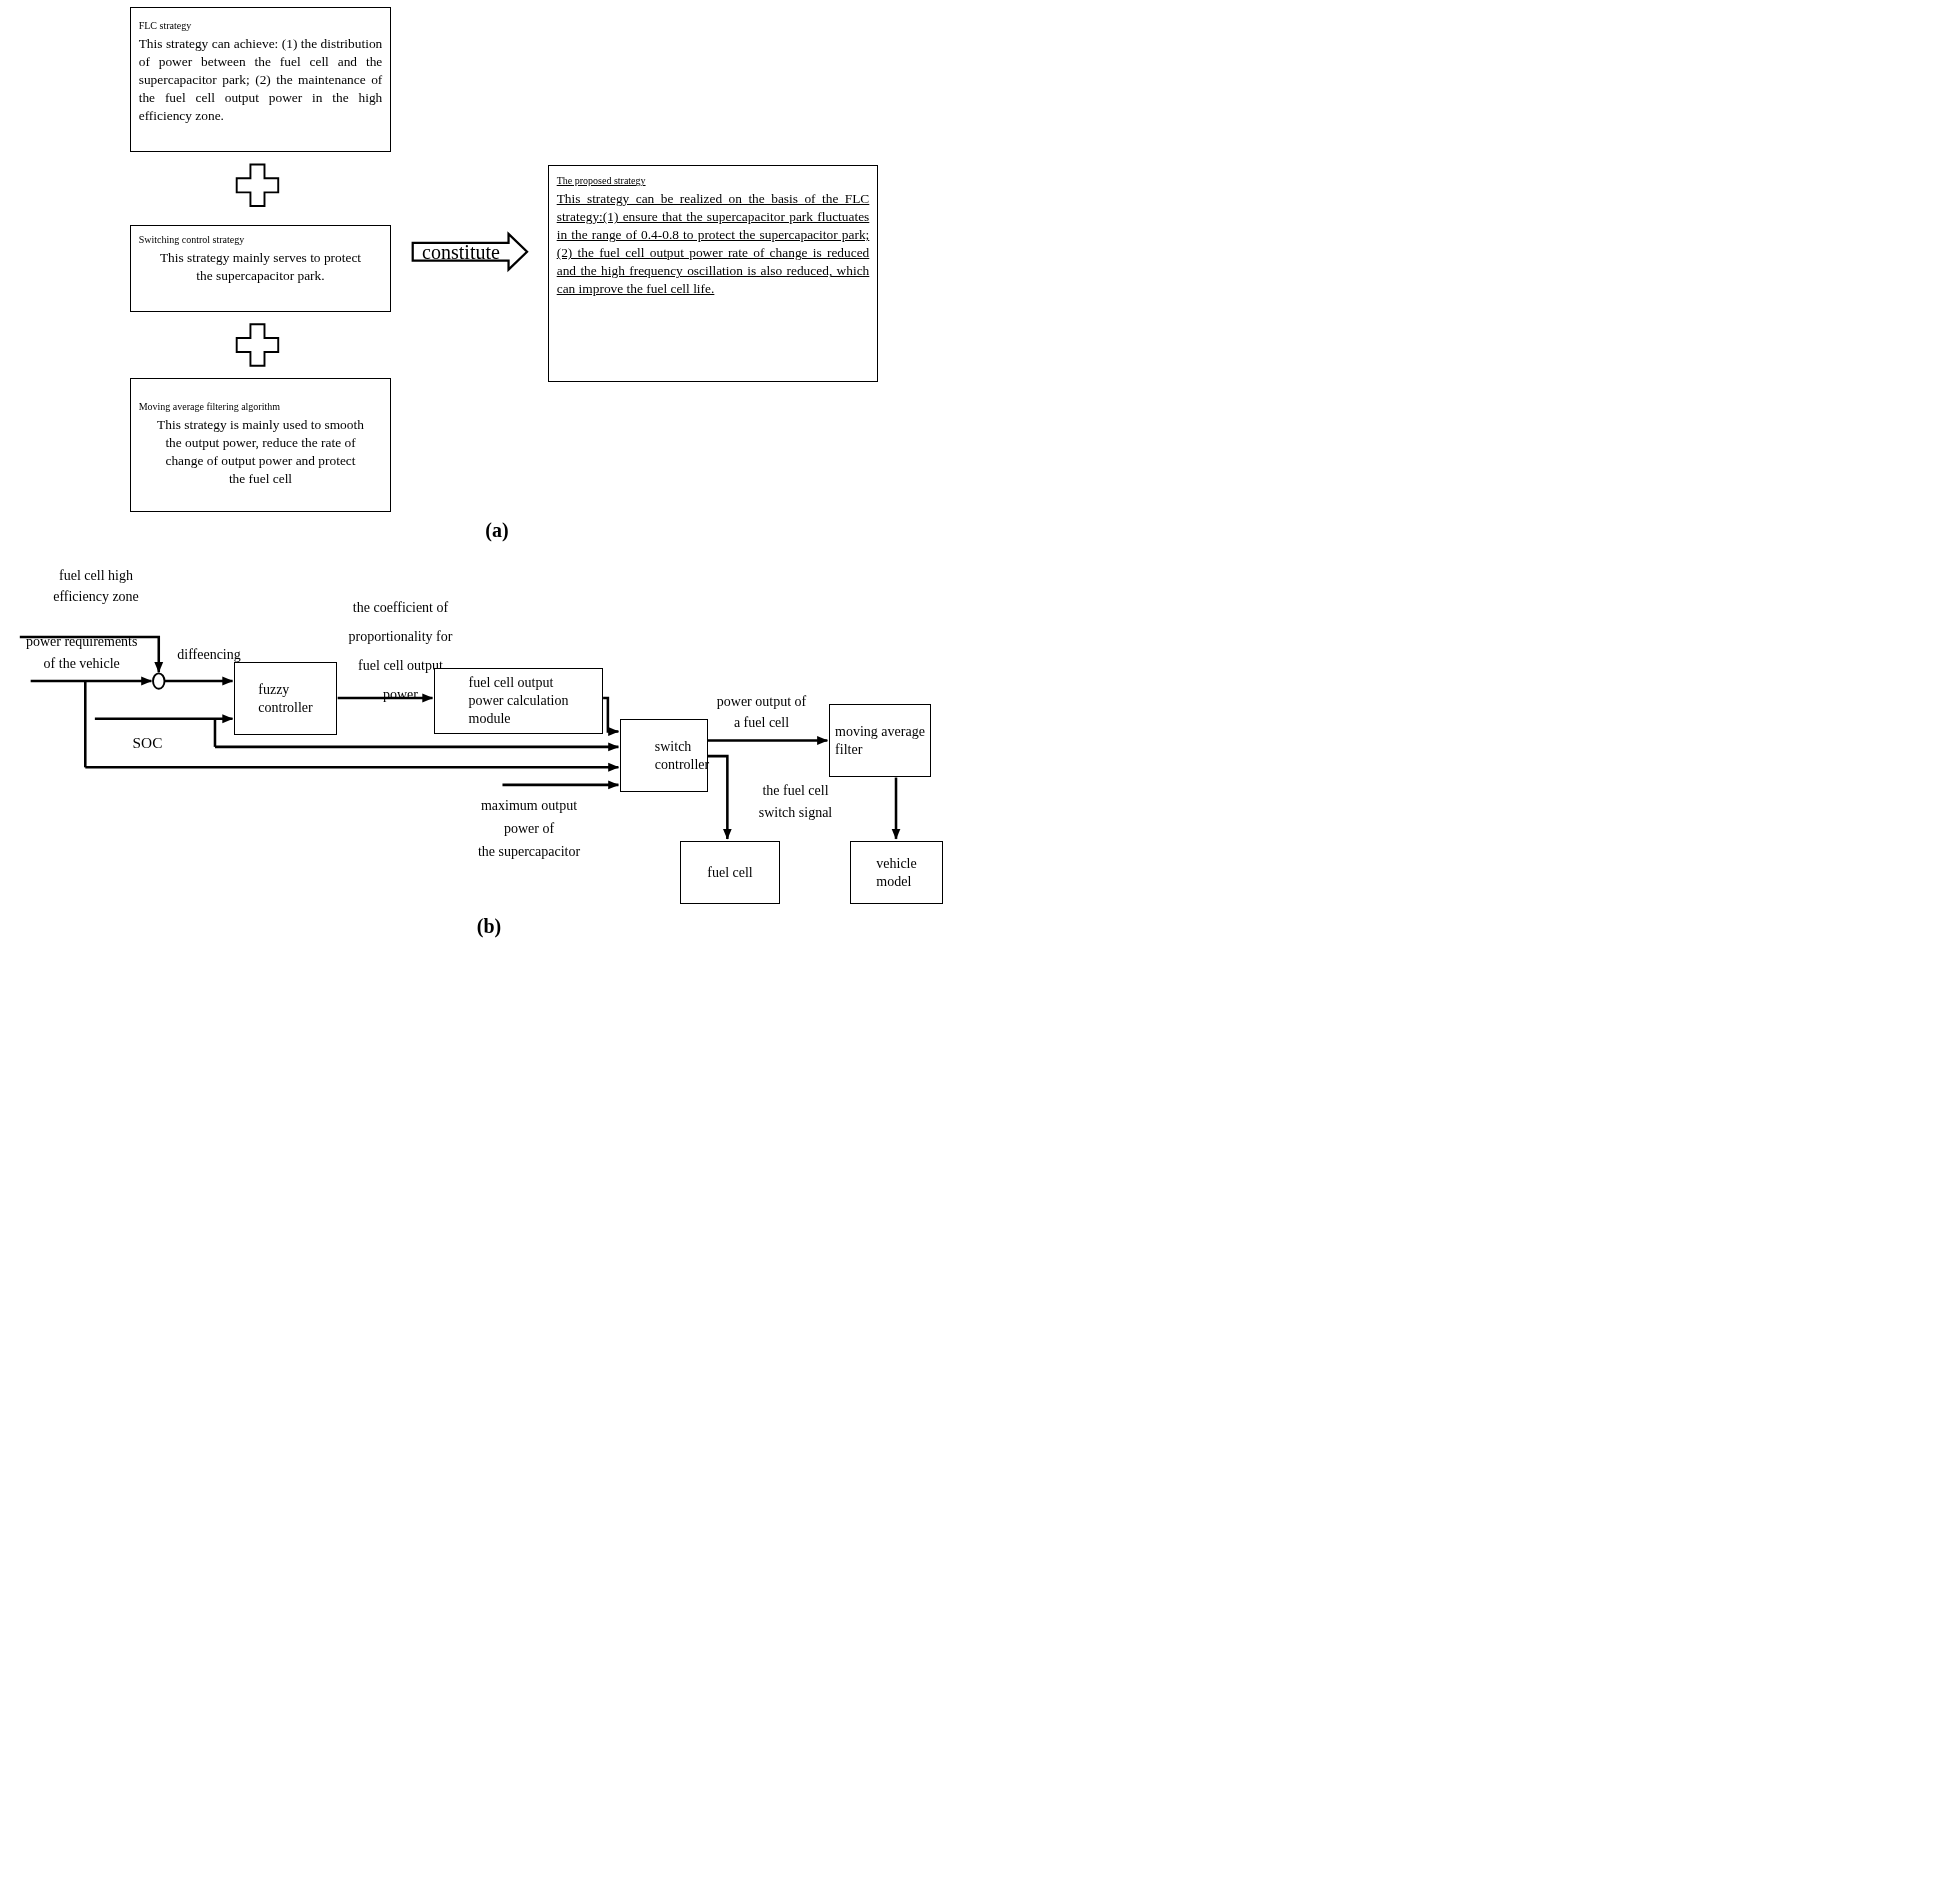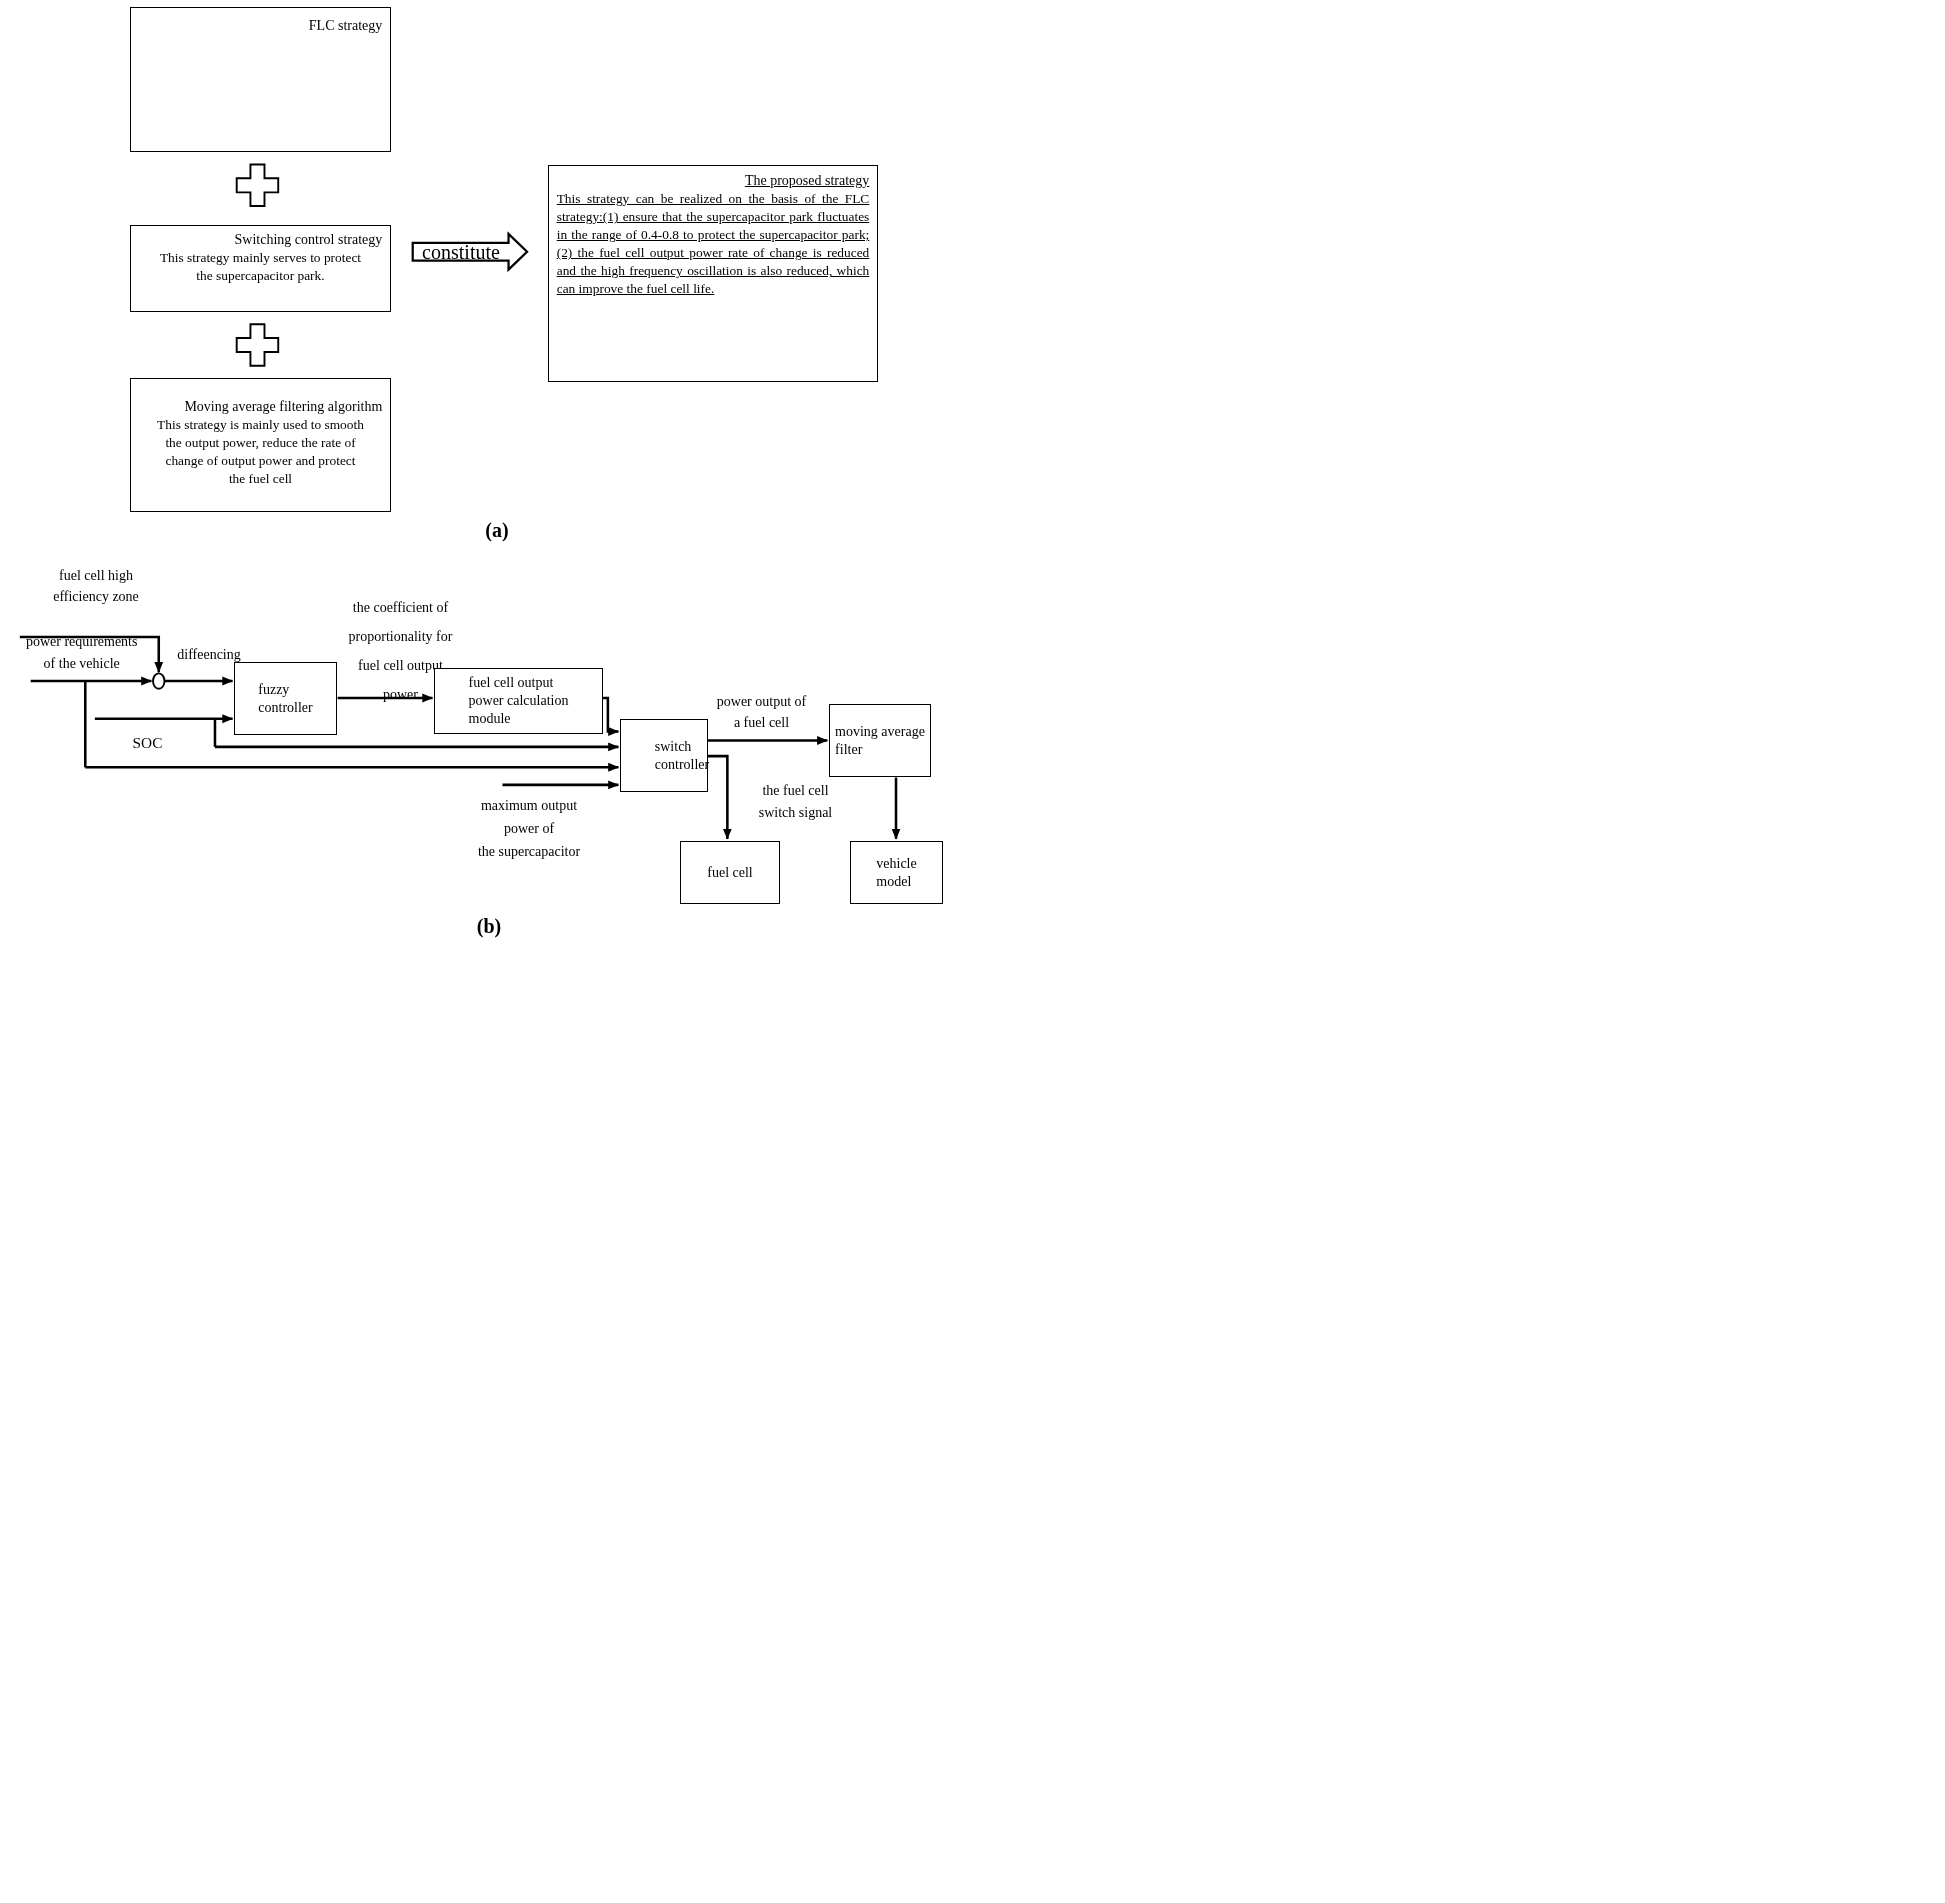--- a/index.html
+++ b/index.html
@@ -10,21 +10,21 @@
     color:#000;
     font-family:"Liberation Serif","DejaVu Serif",serif;
     overflow:hidden;
   }
   .wires{position:absolute;left:0;top:0;width:100%;height:100%;}
   
   .pbox{
     position:absolute;border:1.9px solid #000;background:#fff;
     box-sizing:border-box;padding:6.4px 7.7px 3.8px 7.7px;
   }
-  .pbox-title{text-align:right;font-size:14px;line-height:18px;}
+  .pbox-title{text-align:left;font-size:10px;line-height:18px;}
   .pbox-body{font-size:13.4px;line-height:18px;}
   .body-justify{text-align:justify;}
   .body-center{text-align:center;white-space:pre-line;}
   
   .bbox{
     position:absolute;border:1.3px solid #000;background:#fff;
     box-sizing:border-box;
     display:flex;align-items:center;justify-content:center;
   }
   .bbox-text{
@@ -71,20 +71,21 @@
     <path d="M528.5,1092.5 L677,1092.5" fill="none" stroke="#000" stroke-width="4" marker-end="url(#ah)"></path>
     <path d="M944,1092.5 L951.5,1092.5 L951.5,1145 L968,1145" fill="none" stroke="#000" stroke-width="4" marker-end="url(#ah)"></path>
     <path d="M1107,1159 L1295,1159" fill="none" stroke="#000" stroke-width="4" marker-end="url(#ah)"></path>
     <path d="M1107,1183.5 L1138.5,1183.5 L1138.5,1313" fill="none" stroke="#000" stroke-width="4" marker-end="url(#ah)"></path>
     <path d="M1402.5,1217 L1402.5,1313" fill="none" stroke="#000" stroke-width="4" marker-end="url(#ah)"></path>
     <ellipse cx="248.5" cy="1066" rx="9" ry="12" fill="#fff" stroke="#000" stroke-width="3"></ellipse>
   </svg>
 
   <div class="pbox" style="left:130px;top:7px;width:261px;height:145px;padding-top:9px;">
     <div class="pbox-title">FLC strategy</div>
+    <div class="pbox-body body-justify">This strategy can achieve: (1) the distribution of power between the fuel cell and the supercapacitor park; (2) the maintenance of the fuel cell output power in the high efficiency zone.</div>
   </div>
 
   <div class="pbox" style="left:130px;top:225px;width:261px;height:87px;padding-top:5.1px;">
     <div class="pbox-title">Switching control strategy</div>
     <div class="pbox-body body-center">This strategy mainly serves to protect
 the supercapacitor park.</div>
   </div>
 
   <div class="pbox" style="left:130px;top:378px;width:261px;height:134px;padding-top:19px;">
     <div class="pbox-title">Moving average filtering algorithm</div>

